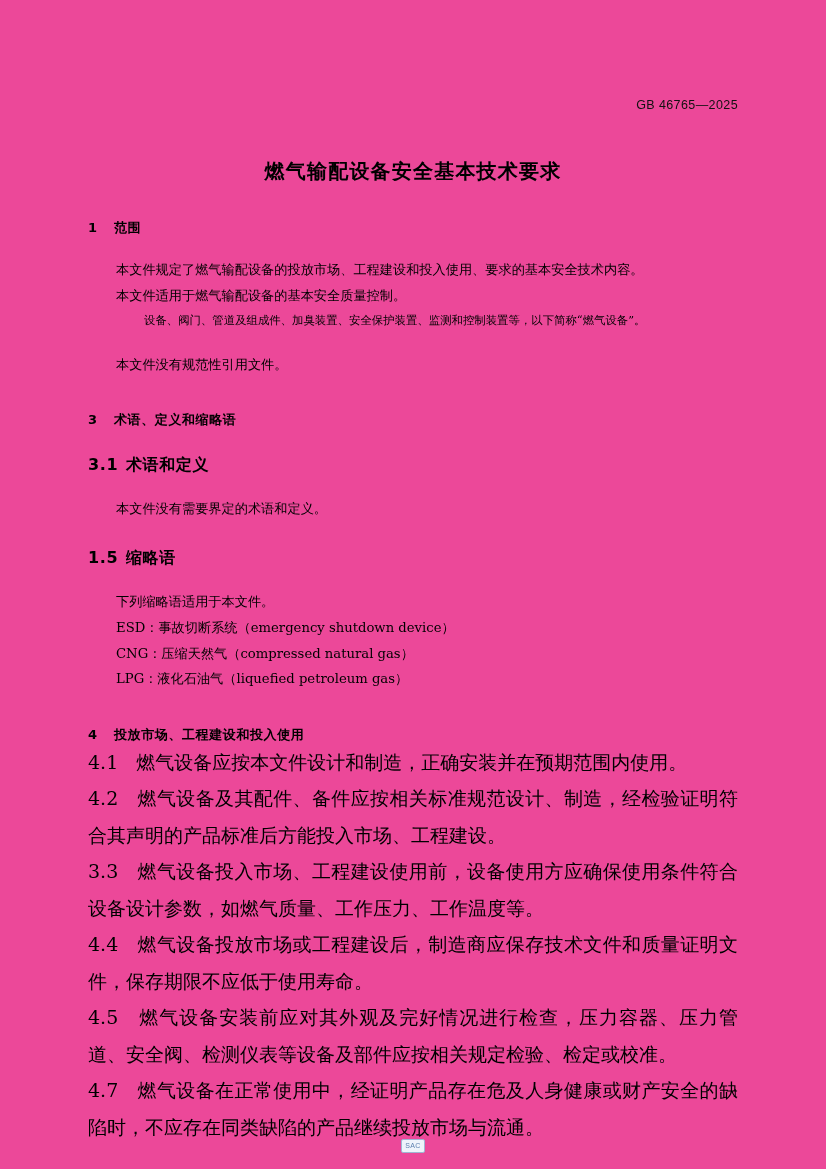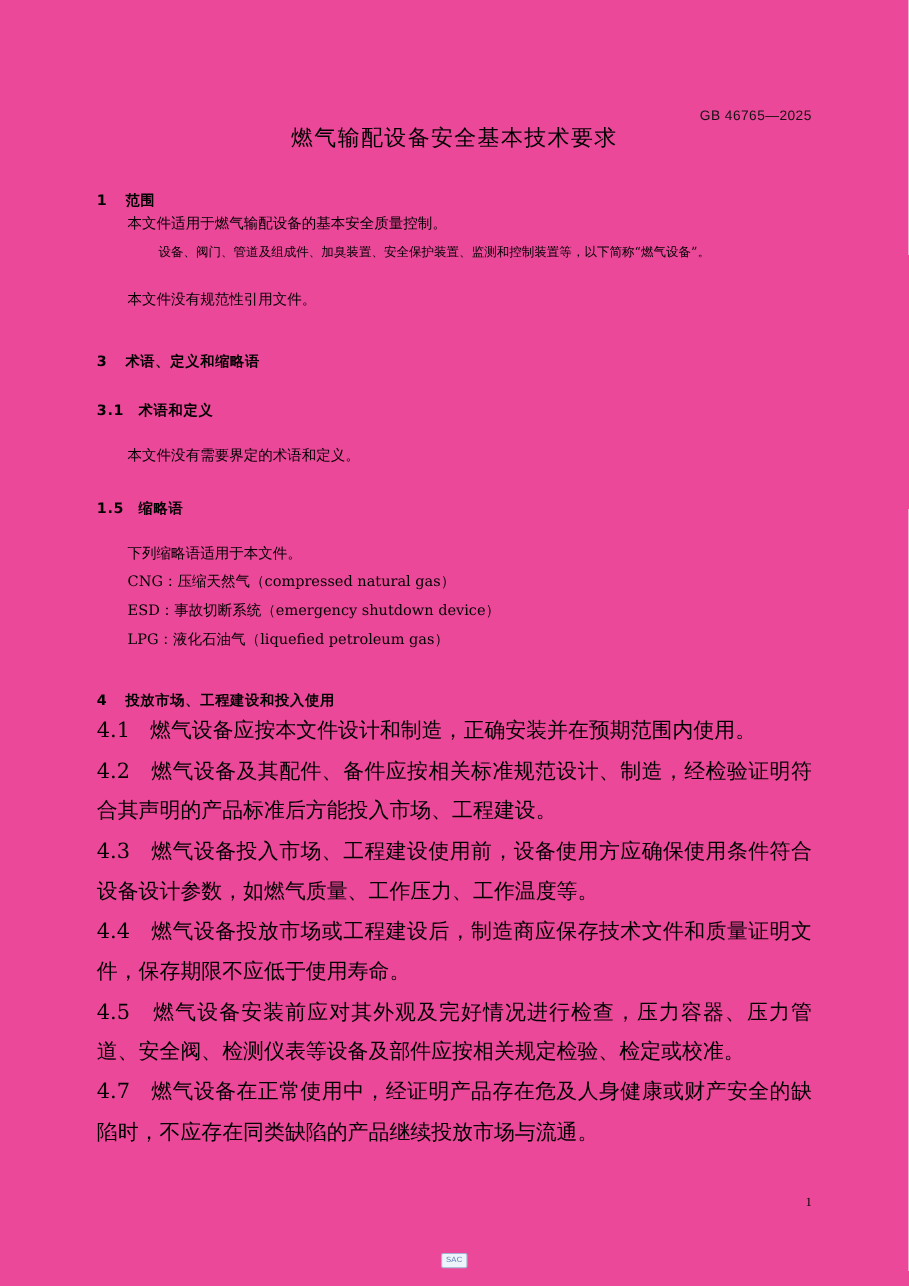--- a/index.html
+++ b/index.html
@@ -31,23 +31,24 @@
     margin-top: 98px;
     text-align: right;
     font-family: "Liberation Sans", sans-serif;
     font-size: 12.5px;
     letter-spacing: 0.4px;
     color: #111;
   }
 
   
   .doc-title {
+    margin-top: 46px;
     text-align: center;
     font-family: "DejaVu Sans", sans-serif;
-    font-weight: normal;
+    font-weight: bold;
     font-size: 20px;
     letter-spacing: 1.2px;
     color: #000;
   }
 
   
   .h1 {
     font-family: "DejaVu Sans", sans-serif;
     font-weight: bold;
     font-size: 13px;
@@ -55,21 +56,21 @@
     margin-top: 34px;
     margin-bottom: 0;
   }
   .h1 .num {
     display: inline-block;
     width: 26px;
   }
   .h2 {
     font-family: "DejaVu Sans", sans-serif;
     font-weight: bold;
-    font-size: 13px;
+    font-size: 16px;
     letter-spacing: 0.6px;
     margin-top: 26px;
     margin-bottom: 0;
   }
   .h2 .num {
     display: inline-block;
     width: 38px;
   }
 
   
@@ -165,54 +166,55 @@
 <div class="page">
   <div class="content">
 
     <div class="std-header">GB 46765—2025</div>
 
     <div class="doc-title">燃气输配设备安全基本技术要求</div>
 
     <div class="h1">
       <span class="num">1</span><span>范围</span>
     </div>
+    <p class="p indent first-block">本文件规定了燃气输配设备的投放市场、工程建设和投入使用、要求的基本安全技术内容。</p>
     <p class="p indent">本文件适用于燃气输配设备的基本安全质量控制。</p>
     <p class="note note-cont">设备、阀门、管道及组成件、加臭装置、安全保护装置、监测和控制装置等，以下简称“燃气设备”。</p>
 
     <p class="p indent first-block">本文件没有规范性引用文件。</p>
 
     <div class="h1">
       <span class="num">3</span><span>术语、定义和缩略语</span>
     </div>
 
     <div class="h2">
       <span class="num">3.1</span><span>术语和定义</span>
     </div>
     <p class="p indent first-block">本文件没有需要界定的术语和定义。</p>
 
     <div class="h2">
       <span class="num">1.5</span><span>缩略语</span>
     </div>
     <p class="p indent first-block">下列缩略语适用于本文件。</p>
+    <p class="abbr-line">ESD：事故切断系统（emergency shutdown device）</p>
     <p class="abbr-line">CNG：压缩天然气（compressed natural gas）</p>
-    <p class="abbr-line">ESD：事故切断系统（emergency shutdown device）</p>
     <p class="abbr-line">LPG：液化石油气（liquefied petroleum gas）</p>
 
     <div class="h1">
       <span class="num">4</span><span>投放市场、工程建设和投入使用</span>
     </div>
 
     <p class="clause gap">
       <span class="cnum">4.1</span>&nbsp;&nbsp;&nbsp;<span>燃气设备应按本文件设计和制造，正确安装并在预期范围内使用。</span>
     </p>
     <p class="clause">
       <span class="cnum">4.2</span>&nbsp;&nbsp;&nbsp;<span>燃气设备及其配件、备件应按相关标准规范设计、制造，经检验证明符合其声明的产品标准后方能投入市场、工程建设。</span>
     </p>
     <p class="clause">
-      <span class="cnum">4.3</span>&nbsp;&nbsp;&nbsp;<span>燃气设备投入市场、工程建设使用前，设备使用方应确保使用条件符合设备设计参数，如燃气质量、工作压力、工作温度等。</span>
+      <span class="cnum">3.3</span>&nbsp;&nbsp;&nbsp;<span>燃气设备投入市场、工程建设使用前，设备使用方应确保使用条件符合设备设计参数，如燃气质量、工作压力、工作温度等。</span>
     </p>
     <p class="clause">
       <span class="cnum">4.4</span>&nbsp;&nbsp;&nbsp;<span>燃气设备投放市场或工程建设后，制造商应保存技术文件和质量证明文件，保存期限不应低于使用寿命。</span>
     </p>
     <p class="clause">
       <span class="cnum">4.5</span>&nbsp;&nbsp;&nbsp;<span>燃气设备安装前应对其外观及完好情况进行检查，压力容器、压力管道、安全阀、检测仪表等设备及部件应按相关规定检验、检定或校准。</span>
     </p>
     <p class="clause">
       <span class="cnum">4.7</span>&nbsp;&nbsp;&nbsp;<span>燃气设备在正常使用中，经证明产品存在危及人身健康或财产安全的缺陷时，不应存在同类缺陷的产品继续投放市场与流通。</span>
     </p>

